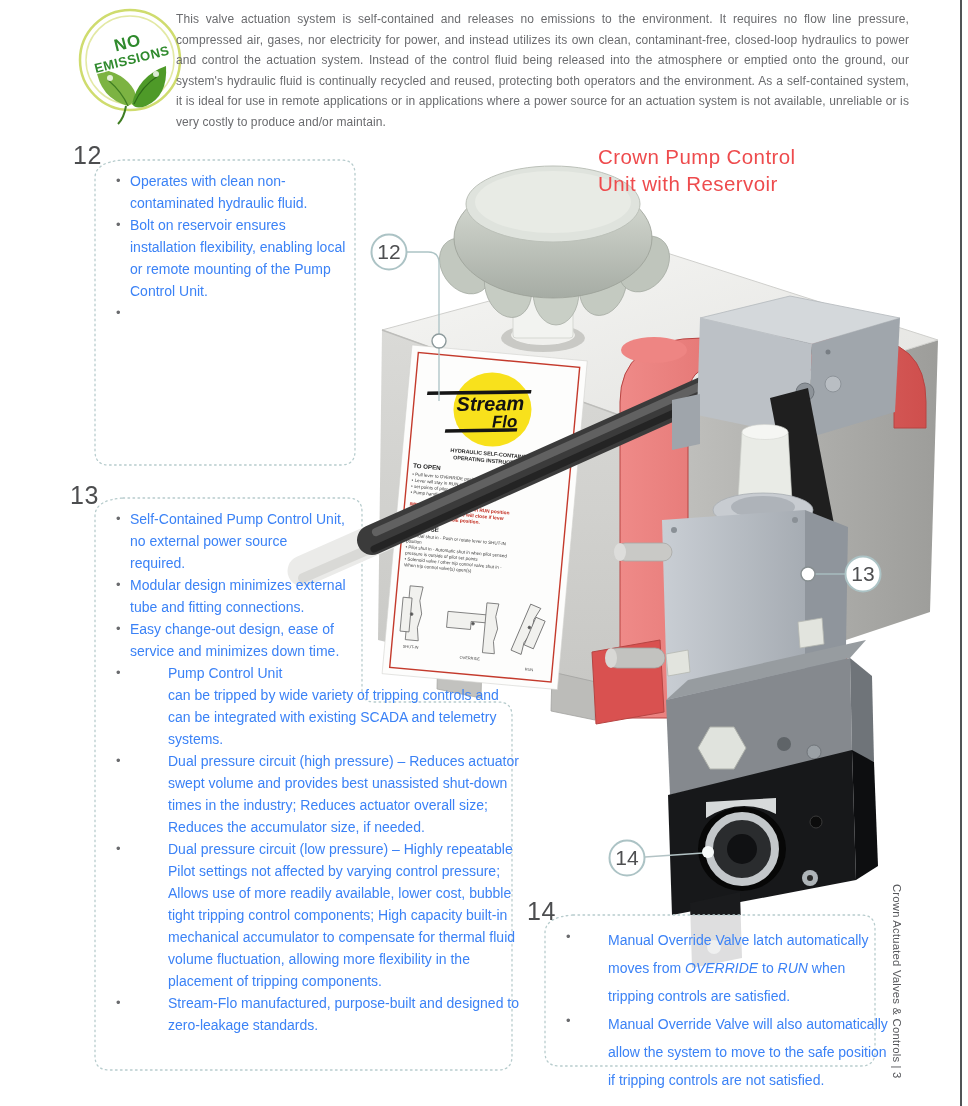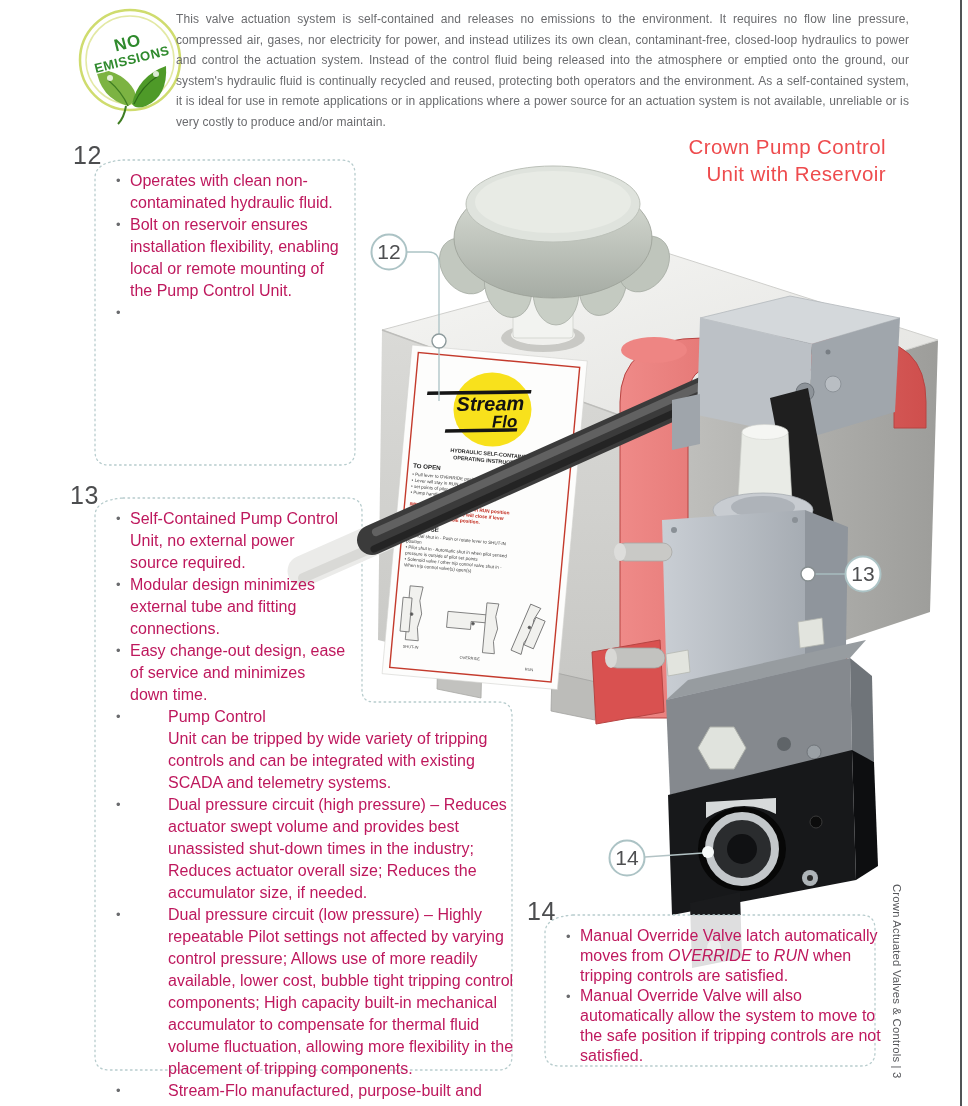--- a/index.html
+++ b/index.html
@@ -1,34 +1,34 @@
 <!DOCTYPE html>
 <html><head>
 <meta charset="utf-8">
 <style>
   html,body{margin:0;padding:0;background:#ffffff;}
   .page{position:relative;width:968px;height:1106px;background:#fff;overflow:hidden;
         font-family:"Liberation Sans",sans-serif;color:#6a6b6e;}
   .art{position:absolute;left:0;top:0;width:968px;height:1106px;}
   .intro{position:absolute;left:176px;top:9px;width:733px;font-size:12px;line-height:20.6px;
          text-align:justify;letter-spacing:.1px;color:#6a6b6e;}
-  .title{position:absolute;left:598px;top:134px;width:288px;text-align:right;
+  .title{position:absolute;left:598px;top:144px;width:288px;
          font-size:20.5px;line-height:26.5px;color:#ee4b4d;letter-spacing:.4px;}
   .secnum{position:absolute;font-size:25px;color:#4c4d4f;letter-spacing:.5px;}
   .n12{left:73px;top:141px;} .n13{left:70px;top:481px;} .n14{left:527px;top:897px;}
   .blist{position:absolute;}
   .l12{left:116px;top:170px;width:260px;}
   .l13{left:116px;top:508px;width:405px;}
   .l14{left:566px;top:926px;width:325px;}
   .bi{display:flex;}
   .dot{flex:0 0 14px;font-size:13px;line-height:22px;color:#6a6b6e;}
-  .txt{font-size:16px;line-height:22px;color:#be185d;}
+  .txt{font-size:14px;line-height:22px;color:#3b82f6;}
   .w-n .txt{width:216px;}
   .w-w .txt{width:390px;margin-left:38px;}
-  .l14 .txt{width:308px;line-height:20px;}
+  .l14 .txt{width:308px;line-height:28px;margin-left:28px;}
   .sp{float:right;width:225px;height:18px;}
   .sidebar{position:absolute;left:891px;top:884px;height:216px;writing-mode:vertical-rl;
            font-size:11.3px;letter-spacing:.2px;color:#56575b;white-space:nowrap;}
   .pageline{position:absolute;left:960px;top:0;width:2px;height:1106px;background:#515356;}
   i{font-style:italic;}
 </style>
 </head>
 <body>
 
 <div class="page">

